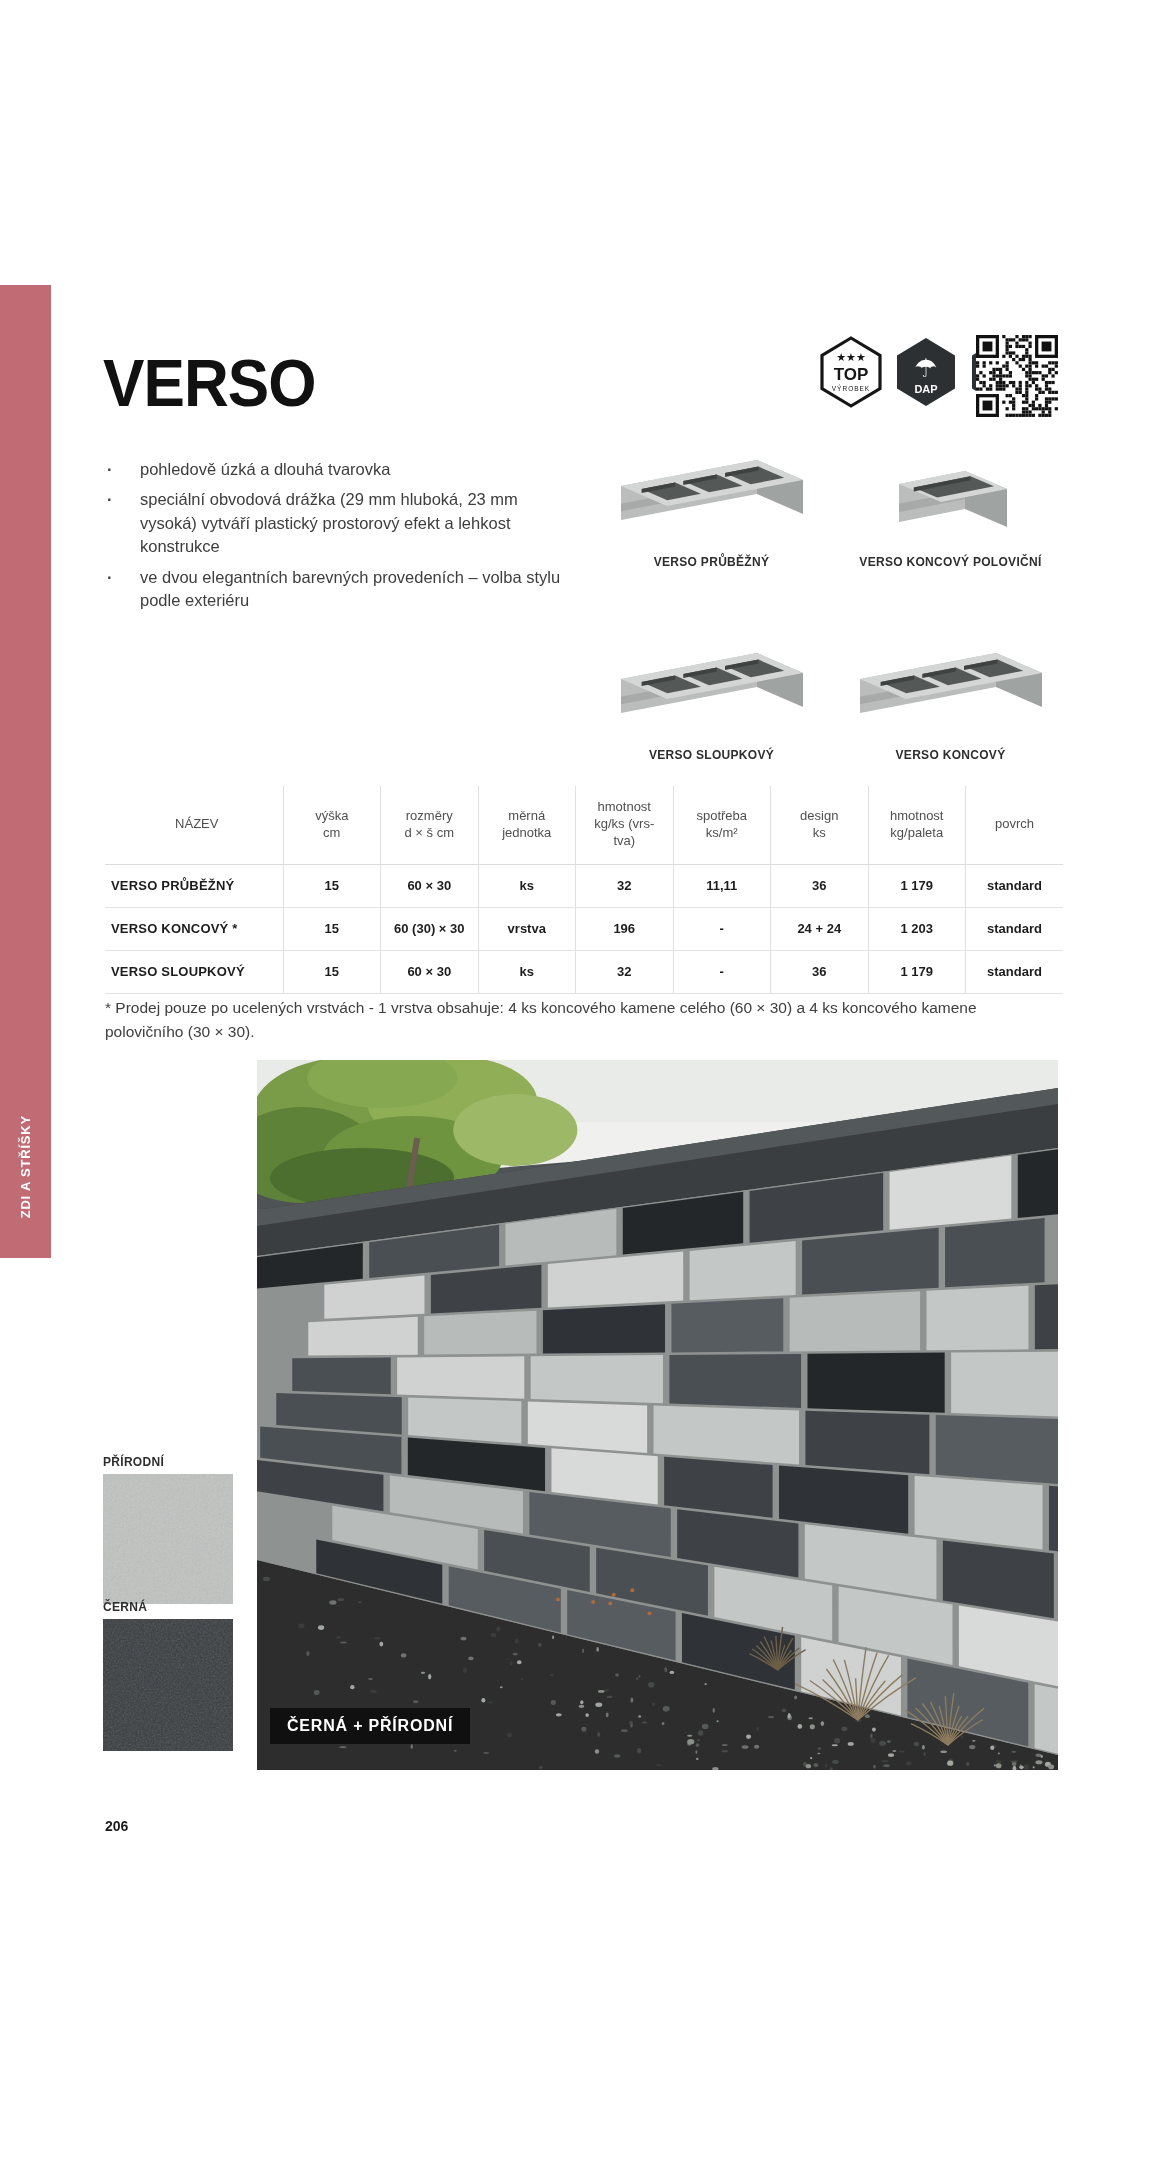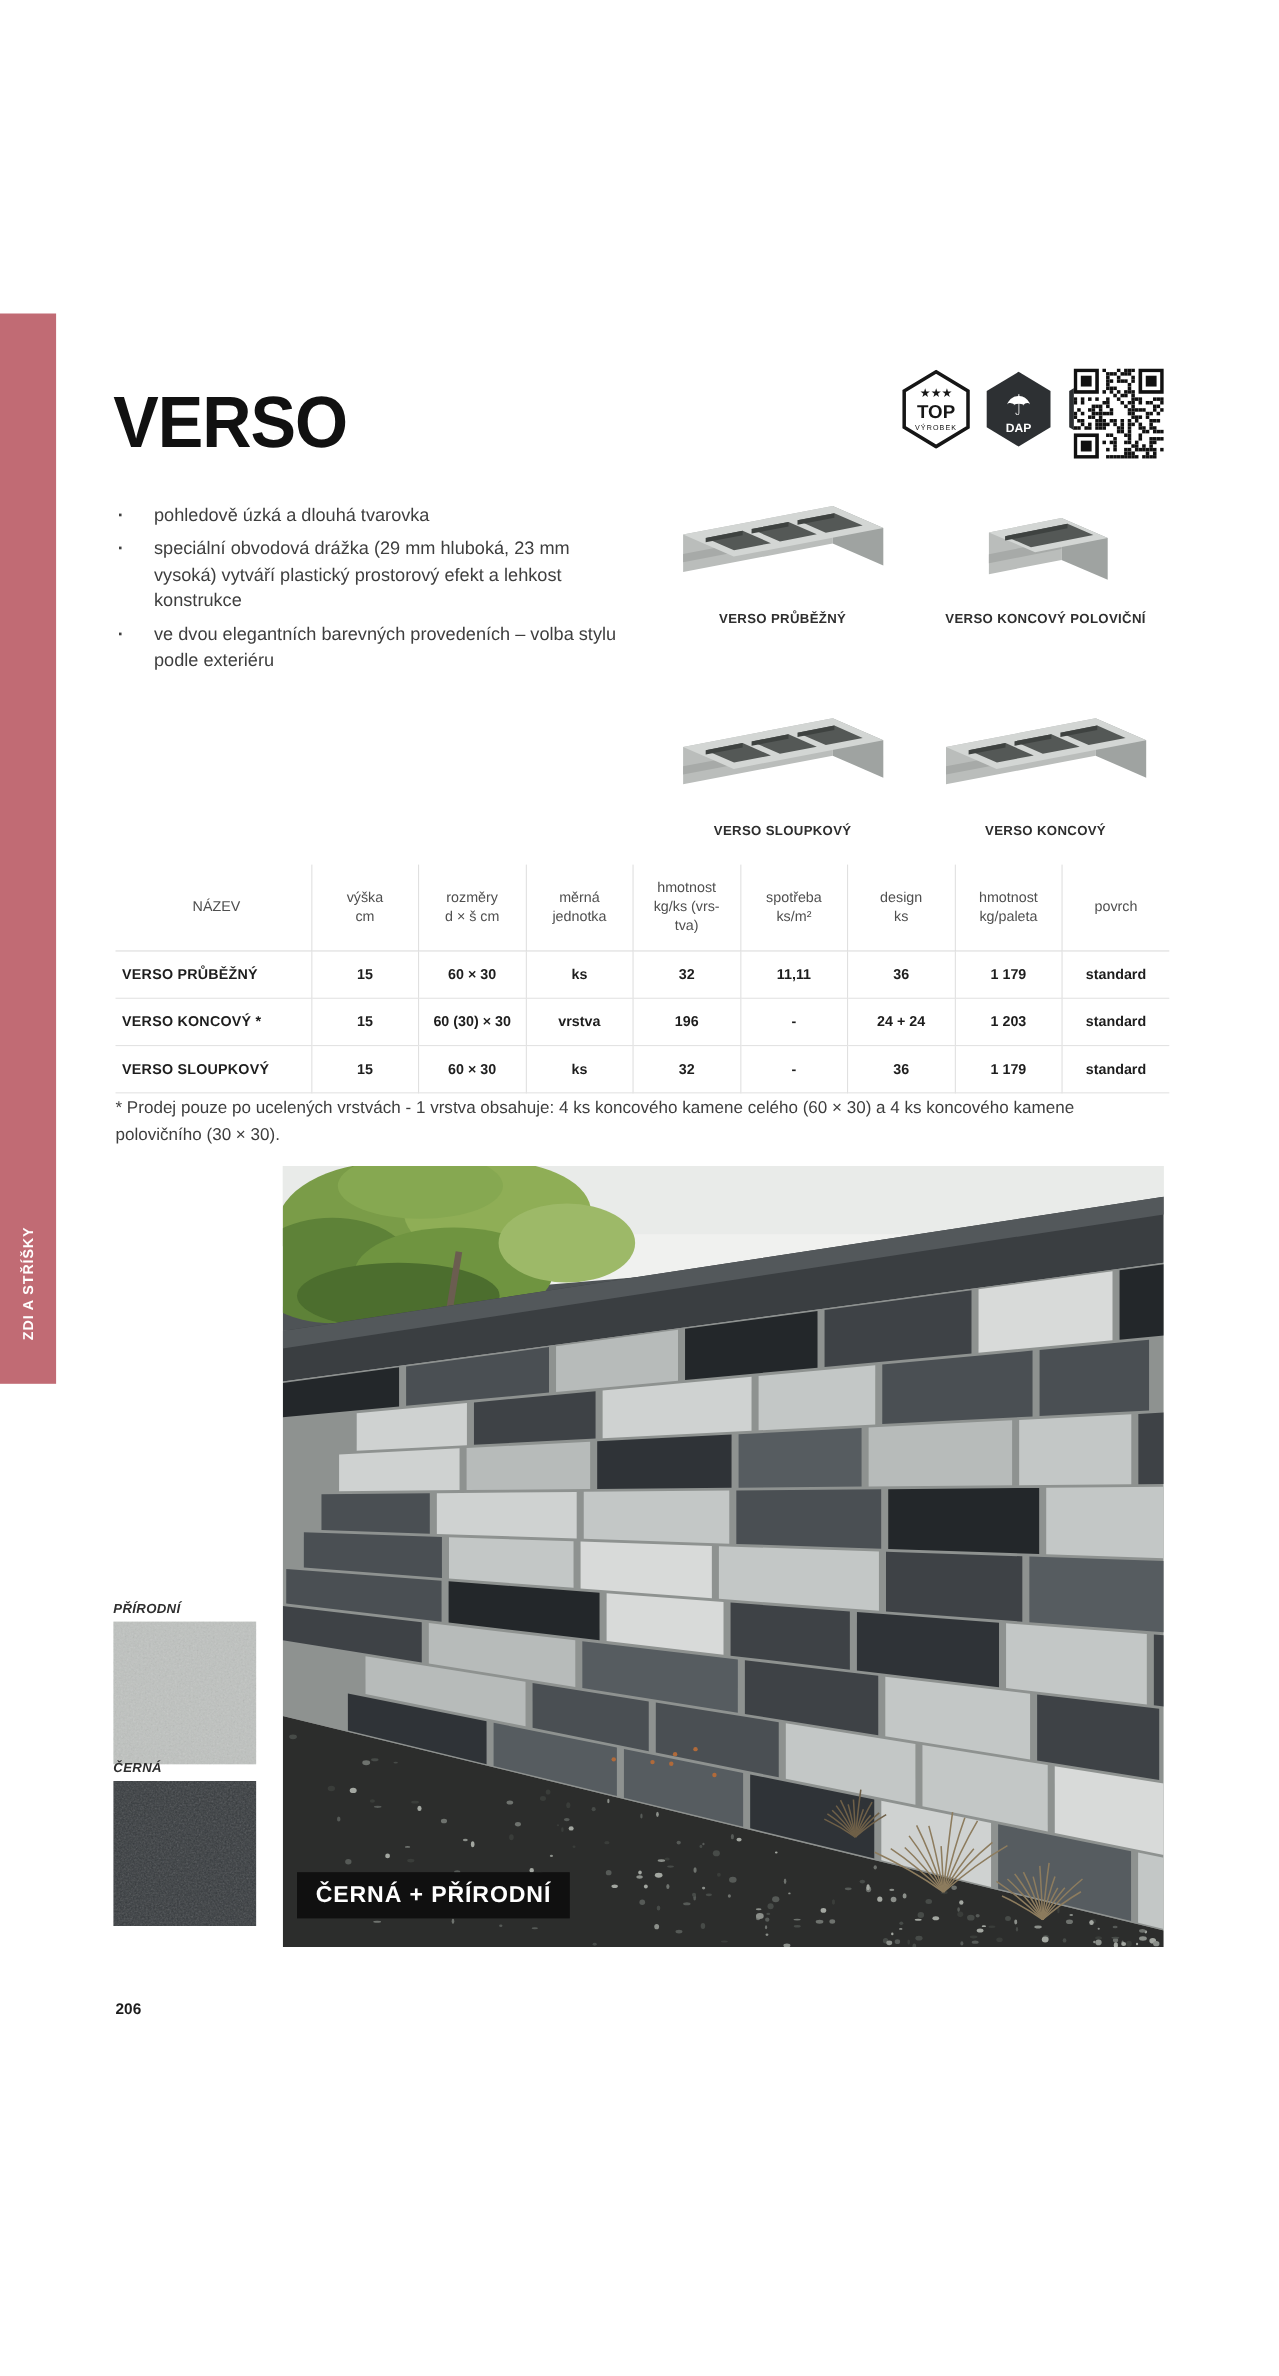--- a/index.html
+++ b/index.html
@@ -51,24 +51,24 @@
   .spec-table tbody td.name-col { text-align:left; padding-left:6px; letter-spacing:.2px; }
   .spec-table col.c-name { width:178px; }
 
   .footnote { position:absolute; left:105px; top:996px; width:930px; font-size:15.5px;
     line-height:1.55; color:#3e3e3e; }
 
   
   .photo { position:absolute; left:257px; top:1060px; width:801px; height:710px; overflow:hidden; background:#e8eae8; }
   .photo svg { display:block; width:100%; height:100%; }
   .photo-caption { position:absolute; left:13px; bottom:26px; background:#101010;
-    color:#fff; font-weight:bold; font-size:21px; letter-spacing:.8px; padding:9px 17px; }
+    color:#fff; font-weight:bold; font-size:16px; letter-spacing:.8px; padding:9px 17px; }
 
   
-  .swatch-block { position:absolute; left:103px; width:130px;font-style:italic; }
+  .swatch-block { position:absolute; left:103px; width:130px; }
   .swatch-block .sw-label { font-size:12px; font-weight:bold; color:#2e2e2e; letter-spacing:.3px; margin-bottom:5px; }
   .swatch-block svg { display:block; width:130px; }
 
   .page-number { position:absolute; left:105px; top:1818px; font-size:14px; font-weight:bold; color:#1d1d1d; }
 </style>
 </head>
 <body>
 
 <div id="page">
 

